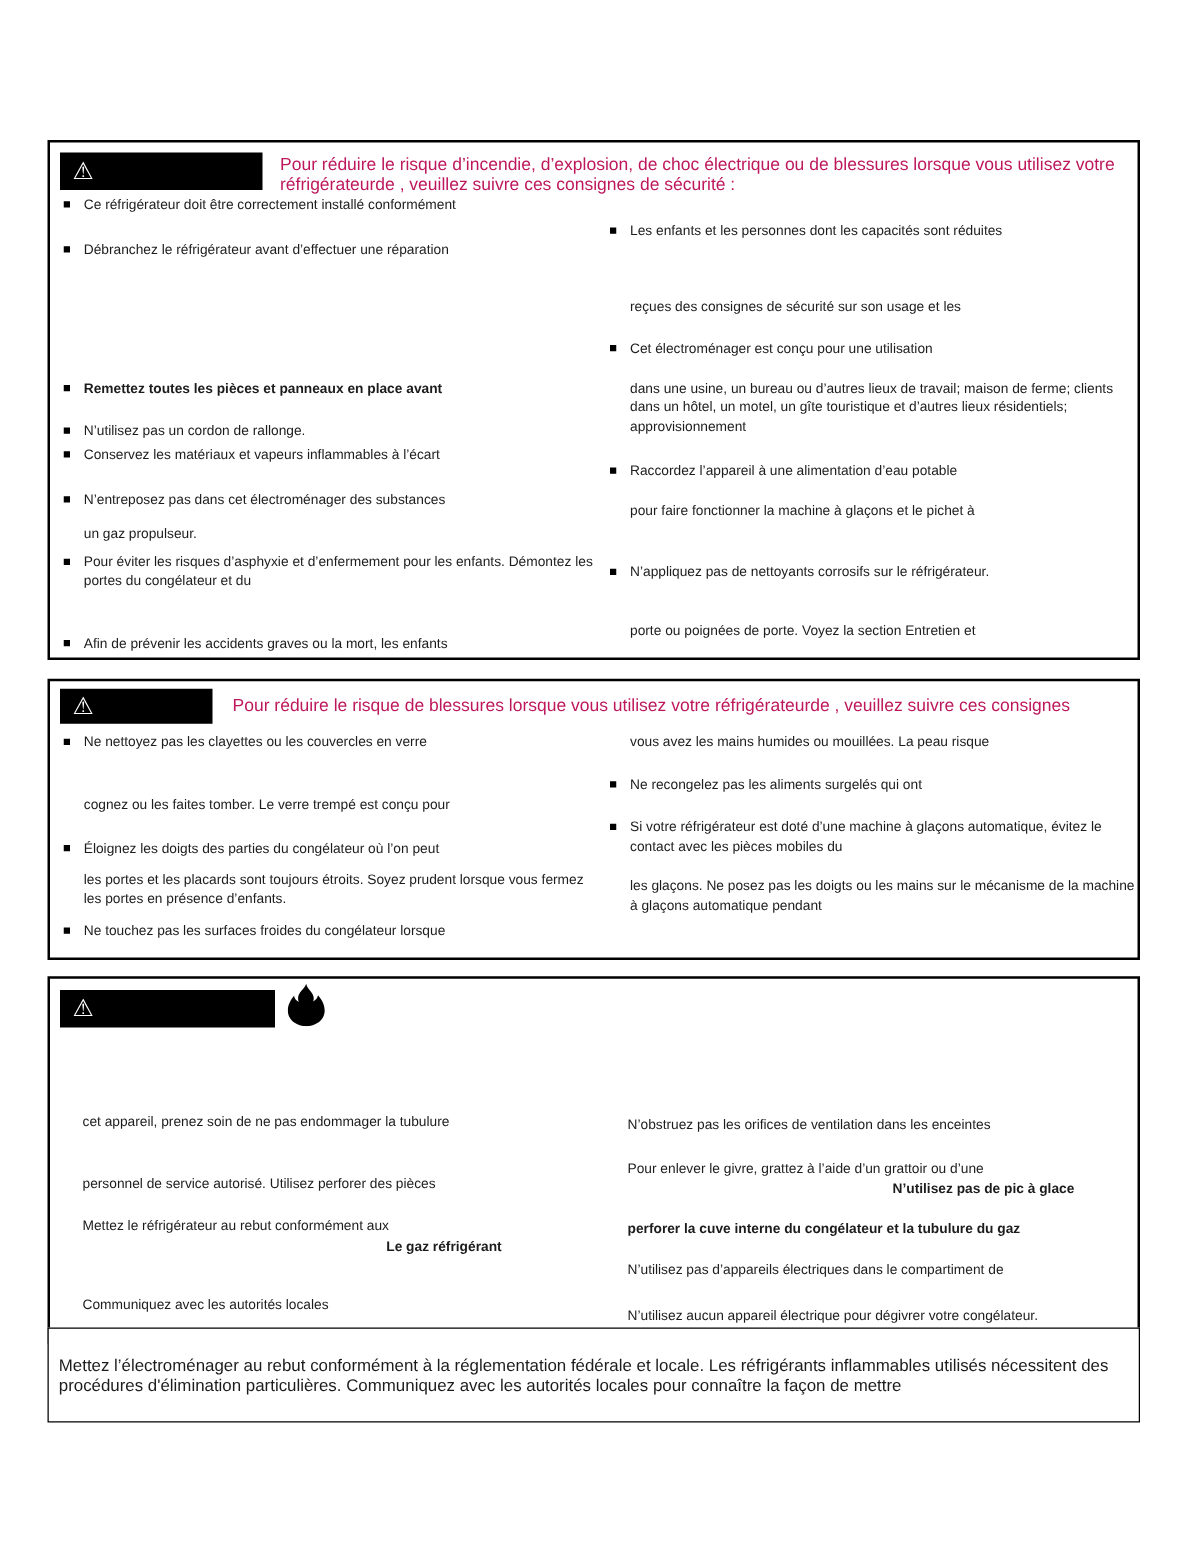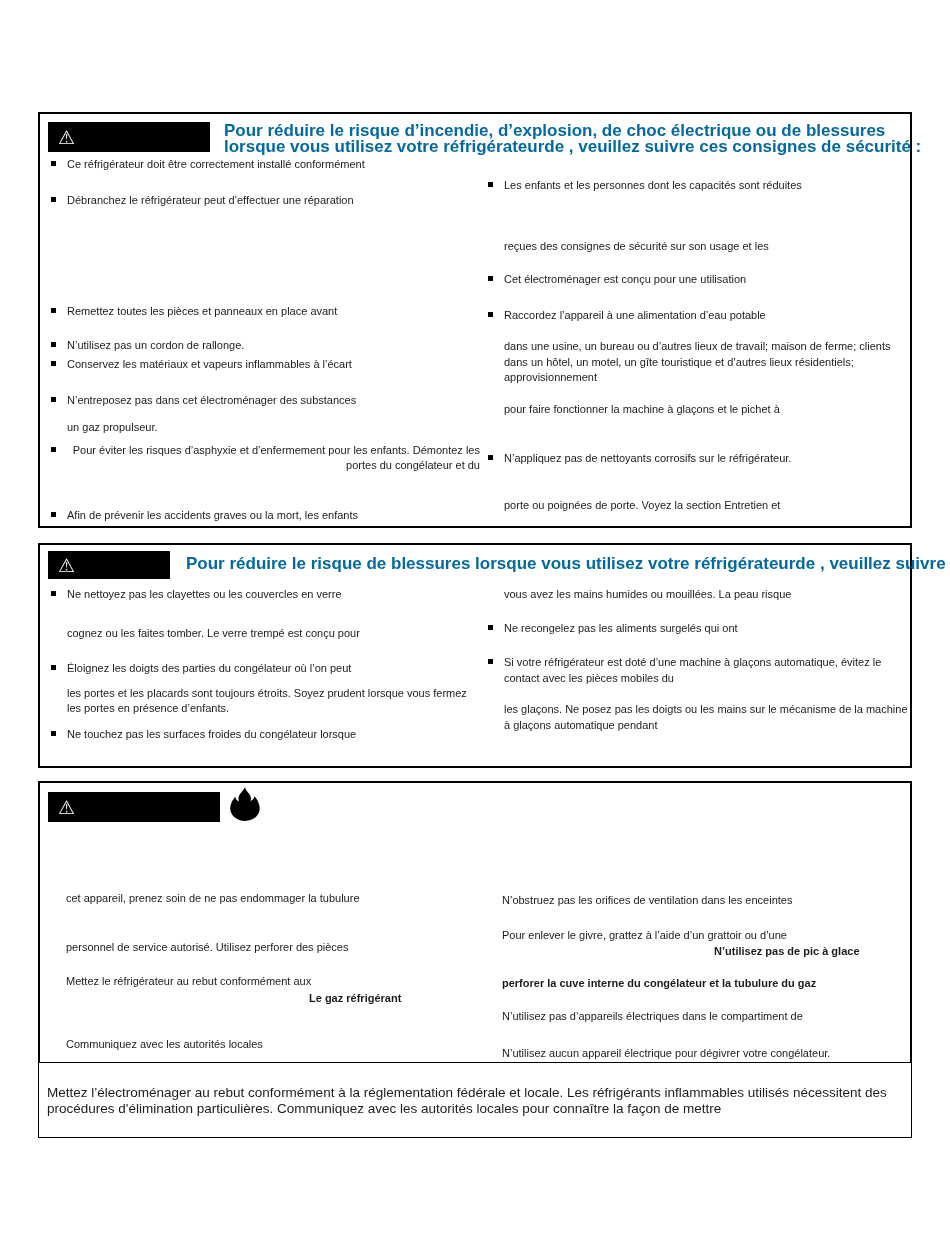--- a/index.html
+++ b/index.html
@@ -19,21 +19,21 @@
     position:absolute;background:#000;display:flex;align-items:center;
     padding-left:10px;box-sizing:border-box;
   }
   #box1 .banner{left:8px;top:8px;width:162px;height:30px;}
   #box2 .banner{left:8px;top:6px;width:122px;height:28px;}
   #box3 .banner{left:8px;top:9px;width:172px;height:30px;}
   .warn-icon{
     color:#fff;font-size:19px;line-height:1;
     font-family:"DejaVu Sans",sans-serif;
   }
-  .header-text{position:absolute;font-size:17px;line-height:16px;color:#0369a1;font-weight:bold;}
+  .header-text{position:absolute;font-size:14px;line-height:16px;color:#be185d;}
   #box1 .header-text{left:184px;top:9px;width:700px;}
   #box2 .header-text{left:146px;top:11px;width:724px;white-space:nowrap;}
   .col{position:absolute;font-size:11px;line-height:15.5px;}
   #box1 .col.left{left:10px;top:40px;width:430px;}
   #box1 .col.right{left:447px;top:40px;width:424px;}
   #box2 .col.left{left:10px;top:36px;width:432px;}
   #box2 .col.right{left:447px;top:36px;width:424px;}
   #box3 .col.left{left:26px;top:0;width:436px;}
   #box3 .col.right{left:462px;top:0;width:408px;}
   .item{position:relative;}
@@ -52,49 +52,49 @@
 </head>
 <body>
 
 <div class="box" id="box1">
   <div class="banner">
     <span class="warn-icon">⚠</span>
   </div>
   <div class="header-text">Pour réduire le risque d’incendie, d’explosion, de choc électrique ou de blessures lorsque vous utilisez votre réfrigérateurde , veuillez suivre ces consignes de sécurité :</div>
   <div class="col left bul">
       <div class="item" style="margin-top: 3px;"><span class="bullet"></span><span>Ce réfrigérateur doit être correctement installé conformément</span></div>
-      <div class="item" style="margin-top: 20px;"><span class="bullet"></span><span>Débranchez le réfrigérateur peut d’effectuer une réparation</span></div>
-      <div class="item" style="margin-top: 96px;"><span class="bullet"></span><span>Remettez toutes les pièces et panneaux en place avant</span></div>
+      <div class="item" style="margin-top: 20px;"><span class="bullet"></span><span>Débranchez le réfrigérateur avant d’effectuer une réparation</span></div>
+      <div class="item" style="margin-top: 96px; font-weight: bold;"><span class="bullet"></span><span>Remettez toutes les pièces et panneaux en place avant</span></div>
       <div class="item" style="margin-top: 18px;"><span class="bullet"></span><span>N’utilisez pas un cordon de rallonge.</span></div>
       <div class="item" style="margin-top: 4px;"><span class="bullet"></span><span>Conservez les matériaux et vapeurs inflammables à l’écart</span></div>
       <div class="item" style="margin-top: 20px;"><span class="bullet"></span><span>N’entreposez pas dans cet électroménager des substances</span></div>
       <div class="item" style="margin-top: 12px;"><span>un gaz propulseur.</span></div>
-      <div class="item" style="margin-top: 7px; text-align: right;"><span class="bullet"></span><span>Pour éviter les risques d’asphyxie et d’enfermement pour les enfants. Démontez les portes du congélateur et du</span></div>
+      <div class="item" style="margin-top: 7px;"><span class="bullet"></span><span>Pour éviter les risques d’asphyxie et d’enfermement pour les enfants. Démontez les portes du congélateur et du</span></div>
       <div class="item" style="margin-top: 34px;"><span class="bullet"></span><span>Afin de prévenir les accidents graves ou la mort, les enfants</span></div>
     </div>
   <div class="col right bul">
       <div class="item" style="margin-top: 24px;"><span class="bullet"></span><span>Les enfants et les personnes dont les capacités sont réduites</span></div>
       <div class="item" style="margin-top: 45px;"><span>reçues des consignes de sécurité sur son usage et les</span></div>
       <div class="item" style="margin-top: 18px;"><span class="bullet"></span><span>Cet électroménager est conçu pour une utilisation</span></div>
+      <div class="item" style="margin-top: 16px;"><span>dans une usine, un bureau ou d’autres lieux de travail; maison de ferme; clients dans un hôtel, un motel, un gîte touristique et d’autres lieux résidentiels; approvisionnement</span></div>
       <div class="item" style="margin-top: 20px;"><span class="bullet"></span><span>Raccordez l’appareil à une alimentation d’eau potable</span></div>
-      <div class="item" style="margin-top: 16px;"><span>dans une usine, un bureau ou d’autres lieux de travail; maison de ferme; clients dans un hôtel, un motel, un gîte touristique et d’autres lieux résidentiels; approvisionnement</span></div>
       <div class="item" style="margin-top: 16px;"><span>pour faire fonctionner la machine à glaçons et le pichet à</span></div>
       <div class="item" style="margin-top: 34px;"><span class="bullet"></span><span>N’appliquez pas de nettoyants corrosifs sur le réfrigérateur.</span></div>
       <div class="item" style="margin-top: 31px;"><span>porte ou poignées de porte. Voyez la section Entretien et</span></div>
     </div>
 </div>
 
 <div class="box" id="box2">
   <div class="banner">
     <span class="warn-icon">⚠</span>
   </div>
   <div class="header-text">Pour réduire le risque de blessures lorsque vous utilisez votre réfrigérateurde , veuillez suivre ces consignes</div>
   <div class="col left bul">
       <div class="item" style="margin-top: 6px;"><span class="bullet"></span><span>Ne nettoyez pas les clayettes ou les couvercles en verre</span></div>
-      <div class="item" style="margin-top: 23px;"><span>cognez ou les faites tomber. Le verre trempé est conçu pour</span></div>
+      <div class="item" style="margin-top: 34px;"><span>cognez ou les faites tomber. Le verre trempé est conçu pour</span></div>
       <div class="item" style="margin-top: 20px;"><span class="bullet"></span><span>Éloignez les doigts des parties du congélateur où l’on peut</span></div>
       <div class="item" style="margin-top: 9px;"><span>les portes et les placards sont toujours étroits. Soyez prudent lorsque vous fermez les portes en présence d’enfants.</span></div>
       <div class="item" style="margin-top: 10px;"><span class="bullet"></span><span>Ne touchez pas les surfaces froides du congélateur lorsque</span></div>
     </div>
   <div class="col right bul">
       <div class="item" style="margin-top: 6px;"><span>vous avez les mains humides ou mouillées. La peau risque</span></div>
       <div class="item" style="margin-top: 18px;"><span class="bullet"></span><span>Ne recongelez pas les aliments surgelés qui ont</span></div>
       <div class="item" style="margin-top: 19px;"><span class="bullet"></span><span>Si votre réfrigérateur est doté d’une machine à glaçons automatique, évitez le contact avec les pièces mobiles du</span></div>
       <div class="item" style="margin-top: 16px;"><span>les glaçons. Ne posez pas les doigts ou les mains sur le mécanisme de la machine à glaçons automatique pendant</span></div>
     </div>

